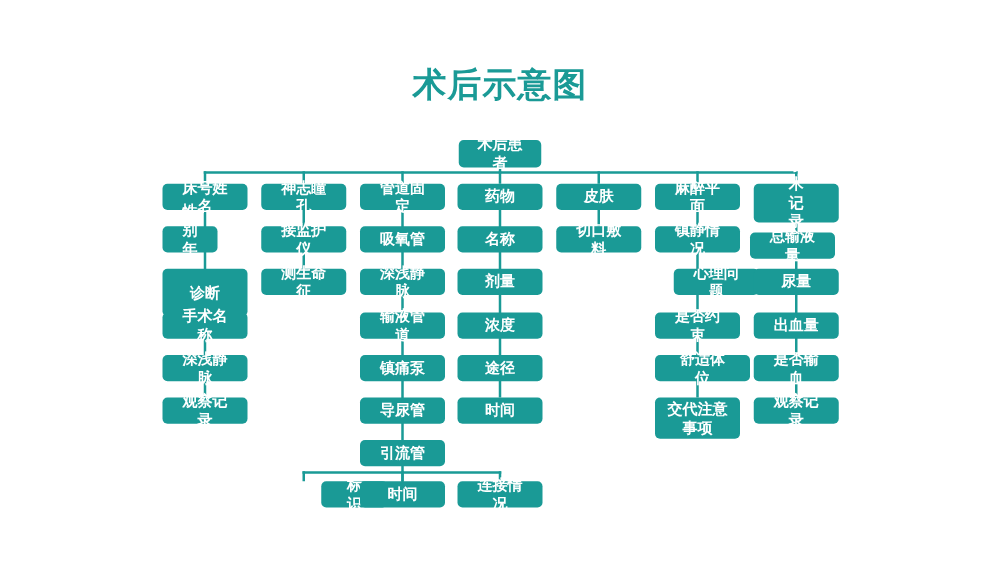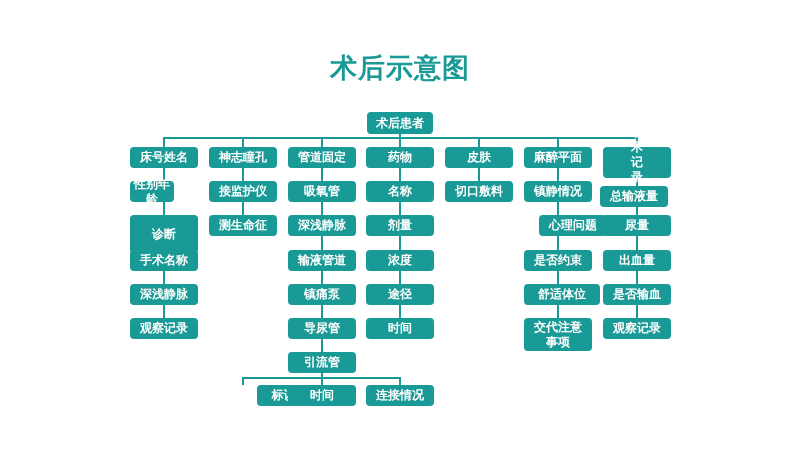--- a/index.html
+++ b/index.html
@@ -8,21 +8,21 @@
       font-family: "DejaVu Sans", "Liberation Sans", sans-serif;
     }
     .title {
       position: absolute; left: 0; top: 50px; width: 800px; text-align: center;
       font-size: 27px; font-weight: bold; color: #1a9a96; letter-spacing: 1px;
     }
     .node {
       position: absolute; background: #1a9a96; color: #ffffff; border-radius: 4px;
       font-size: 12px; font-weight: bold; text-align: center;
       display: flex; align-items: center; justify-content: center; line-height: 15px;
-      box-sizing: border-box; padding: 0 3px;
+      box-sizing: border-box; padding: 0 15px;
     }
     .line { position: absolute; background: #1a9a96; }
   </style>
 </head>
 <body>
 
 <div class="title">术后示意图</div>
 
 <div class="line" style="left:399px;top:134px;width:2px;height:5px;"></div>
 <div class="node" style="left:367px;top:112px;width:66px;height:22px;">术后患者</div>

